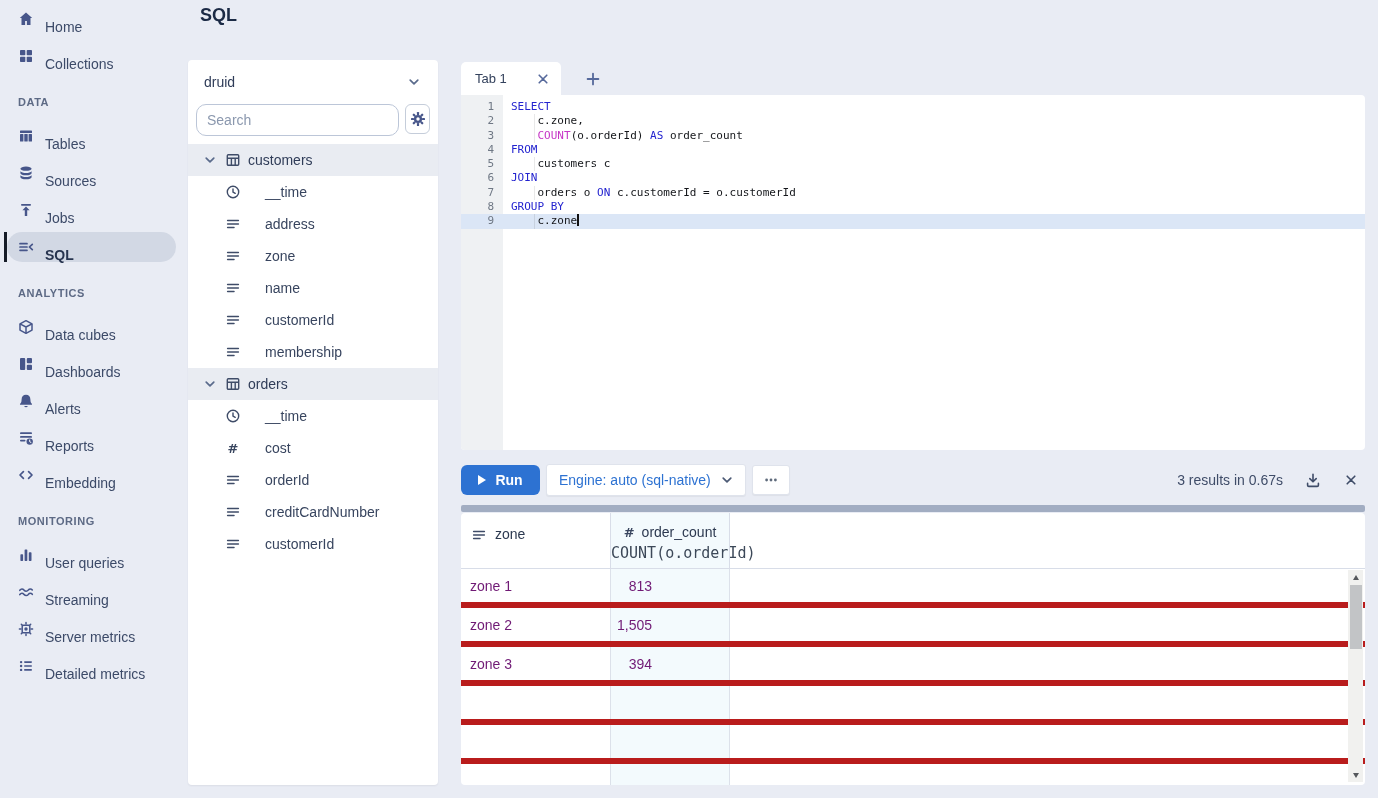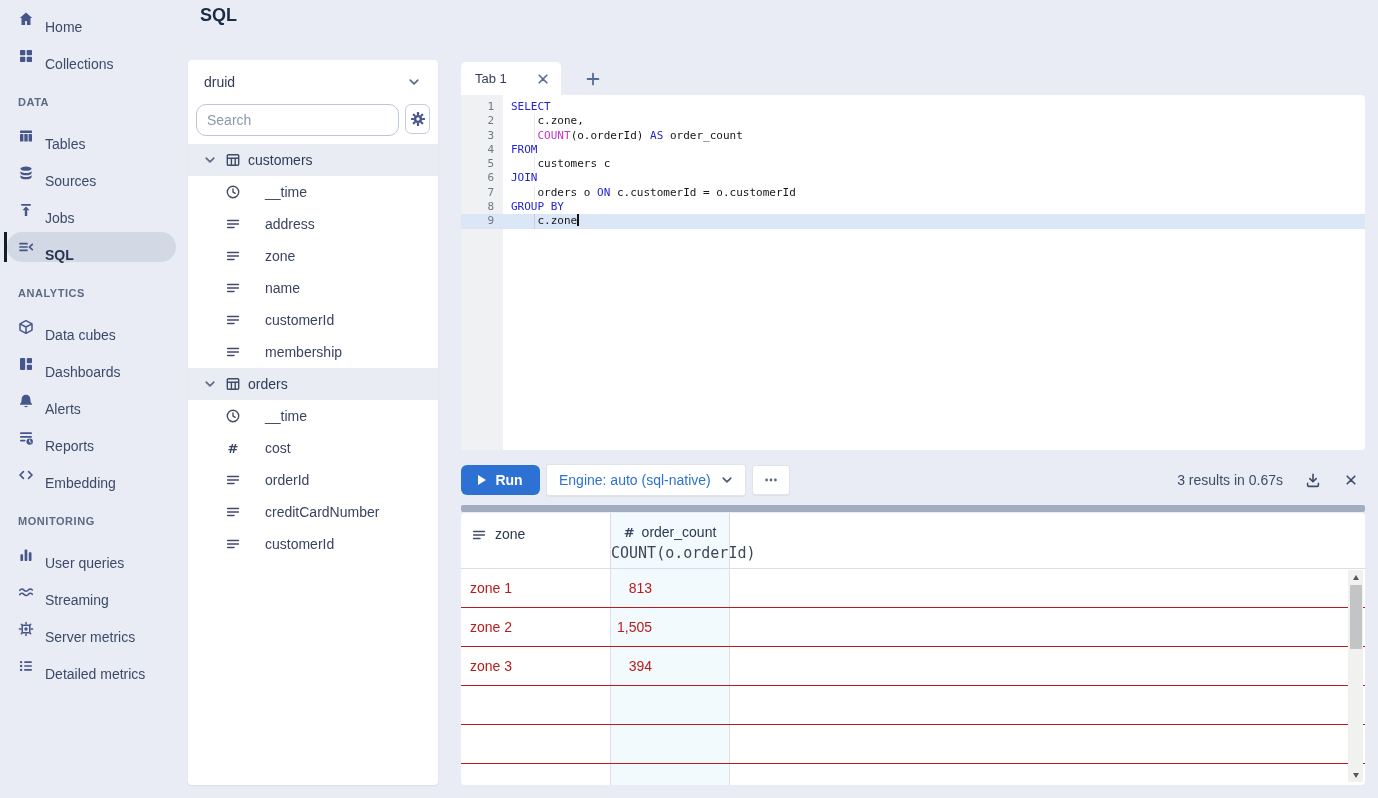--- a/index.html
+++ b/index.html
@@ -90,21 +90,21 @@
   #results-card{position:absolute;left:461px;top:513px;width:904px;height:272px;background:#fff;
     border-radius:4px;overflow:hidden;}
   .r-head{display:flex;height:56px;border-bottom:1px solid #d8dde8;box-sizing:border-box;}
   .hc{box-sizing:border-box;border-right:1px solid #d8dde8;}
   .hc1{width:150px;padding:13px 0 0 10px;display:flex;gap:8px;align-items:flex-start;font-size:14px;color:#2c3950;}
   .hc1 .icon{color:#3f4c68;margin-top:1px;}
   .hc2{width:119px;background:#f3fafd;text-align:center;padding-top:11px;font-size:14px;color:#2c3950;}
   .hc2top{display:flex;align-items:center;justify-content:center;gap:7px;}
   .formula{font-family:"DejaVu Sans Mono",monospace;font-size:15px;color:#3c4858;margin-top:4px;}
   .hc3{flex:1;border-right:none;}
-  .r-row{display:flex;height:39px;border-bottom:1px solid #b91c1c;font-size:14px;color:#b91c1c;box-sizing:border-box;}
+  .r-row{display:flex;height:39px;border-bottom:6px solid #b91c1c;font-size:14px;color:#701a75;box-sizing:border-box;}
   .c1{width:150px;border-right:1px solid #dce1ea;padding-left:9px;display:flex;align-items:center;box-sizing:border-box;}
   .c2{width:119px;border-right:1px solid #dce1ea;background:#f3fafd;display:flex;align-items:center;
     justify-content:flex-end;padding-right:77px;box-sizing:border-box;}
   .c3{flex:1;}
 
   
   #vscroll{position:absolute;right:2px;top:57px;bottom:3px;width:15px;background:#f1f1ef;
     display:flex;flex-direction:column;align-items:center;}
   .sb-arrow{height:14px;width:15px;display:flex;align-items:center;justify-content:center;cursor:pointer;}
   .tri-up{width:0;height:0;border-left:3.5px solid transparent;border-right:3.5px solid transparent;border-bottom:5px solid #55585c;}

